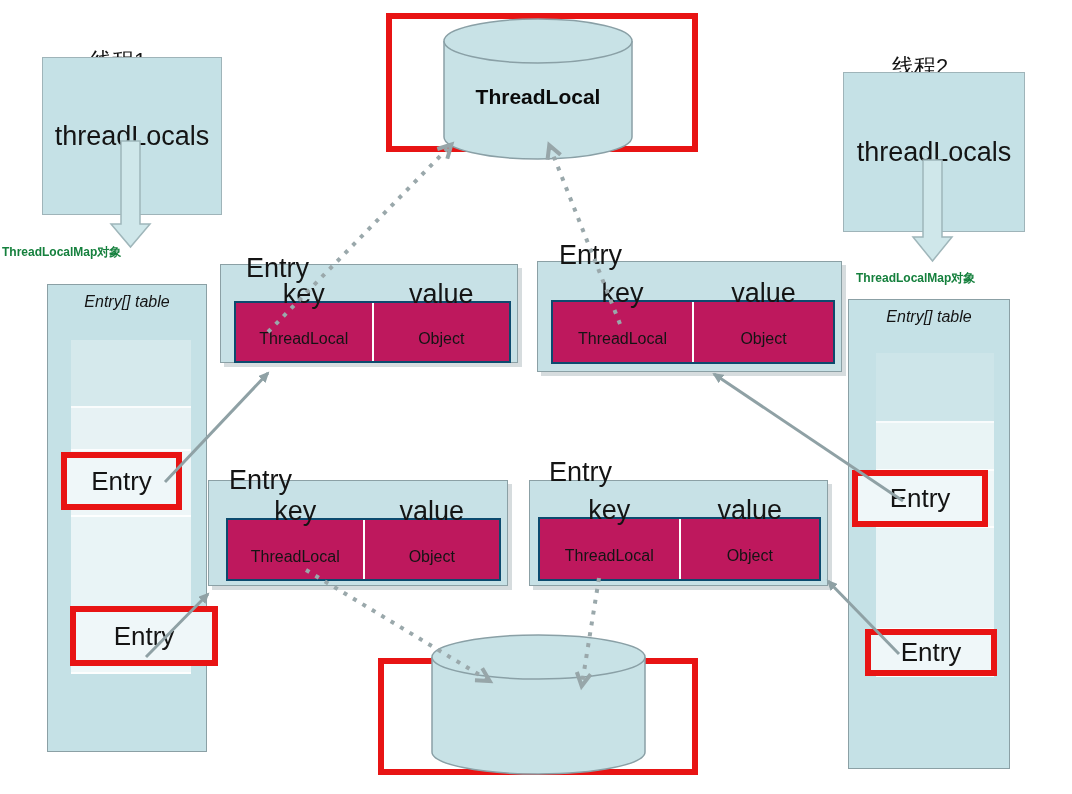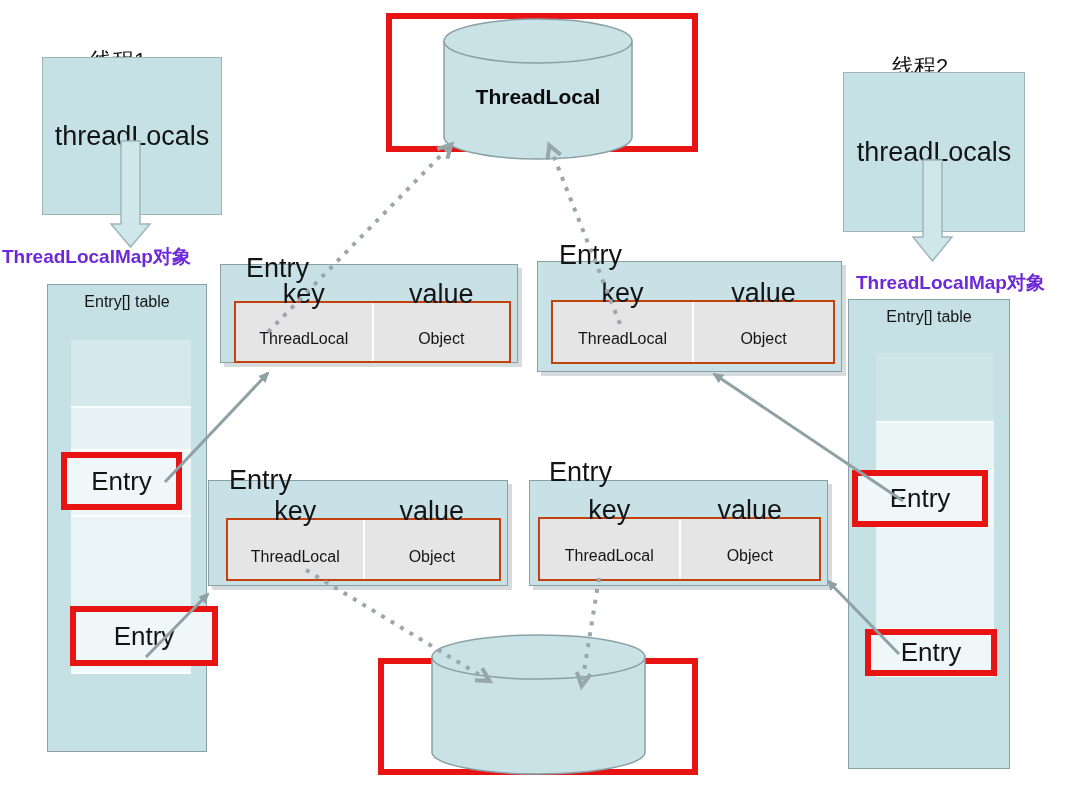--- a/index.html
+++ b/index.html
@@ -7,41 +7,41 @@
     position:relative;width:1072px;height:794px;background:#ffffff;overflow:hidden;
     font-family:"Liberation Sans",sans-serif;color:#1a1a1a;
   }
   
   .tl-box{
     position:absolute;background:#c5e1e6;border:1.5px solid #9fb4b9;
     display:flex;align-items:center;justify-content:center;
     font-size:27px;color:#141414;
   }
   .thread-title{position:absolute;font-size:22px;color:#141414;}
-  .map-label{position:absolute;font-size:19px;font-weight:bold;color:#6d28d9;}
+  .map-label{position:absolute;font-size:12px;font-weight:bold;color:#15803d;}
   
   .tall-box{position:absolute;background:#c5e1e6;border:1px solid #8ba0a5;}
-  .tall-title{position:absolute;top:8px;left:0;right:0;text-align:center;font-size:16px;color:#141414;}
+  .tall-title{position:absolute;top:8px;left:0;right:0;text-align:center;font-size:16px;color:#141414;font-style:italic;}
   .slot-col{position:absolute;display:flex;flex-direction:column;}
   .slot{width:100%;border-bottom:2px solid rgba(255,255,255,0.85);}
   
   .red-entry{
     position:absolute;box-sizing:border-box;border:6px solid #e81414;background:#eff7f9;
     display:flex;align-items:center;justify-content:center;font-size:26px;color:#141414;
     z-index:6;
   }
   
   .estruct{
     position:absolute;background:#c7e1e6;border:1px solid #8ba0a5;
     box-shadow:4px 4px 0 rgba(165,178,182,0.45);z-index:4;
   }
   .e-title{position:absolute;font-size:27px;color:#141414;white-space:nowrap;}
   .e-grid{
     position:absolute;left:13px;right:6px;top:36px;height:58px;
-    background:#e5e5e5;border:2px solid #c2410c;
+    background:#be185d;border:2px solid #0c4a6e;
     display:grid;grid-template-columns:1fr 2px 1fr;
   }
   .e-divider{background:#ffffff;}
   .e-cell{position:relative;display:flex;align-items:center;justify-content:center;padding-top:14px;
     font-size:16px;color:#141414;}
   .e-header{position:absolute;top:-24px;left:0;right:0;text-align:center;font-size:27px;color:#141414;}
   
   .red-frame{position:absolute;box-sizing:border-box;border:6px solid #e81414;z-index:2;}
   
   .cyl-label{position:absolute;text-align:center;font-weight:bold;color:#0a0a0a;z-index:30;}

